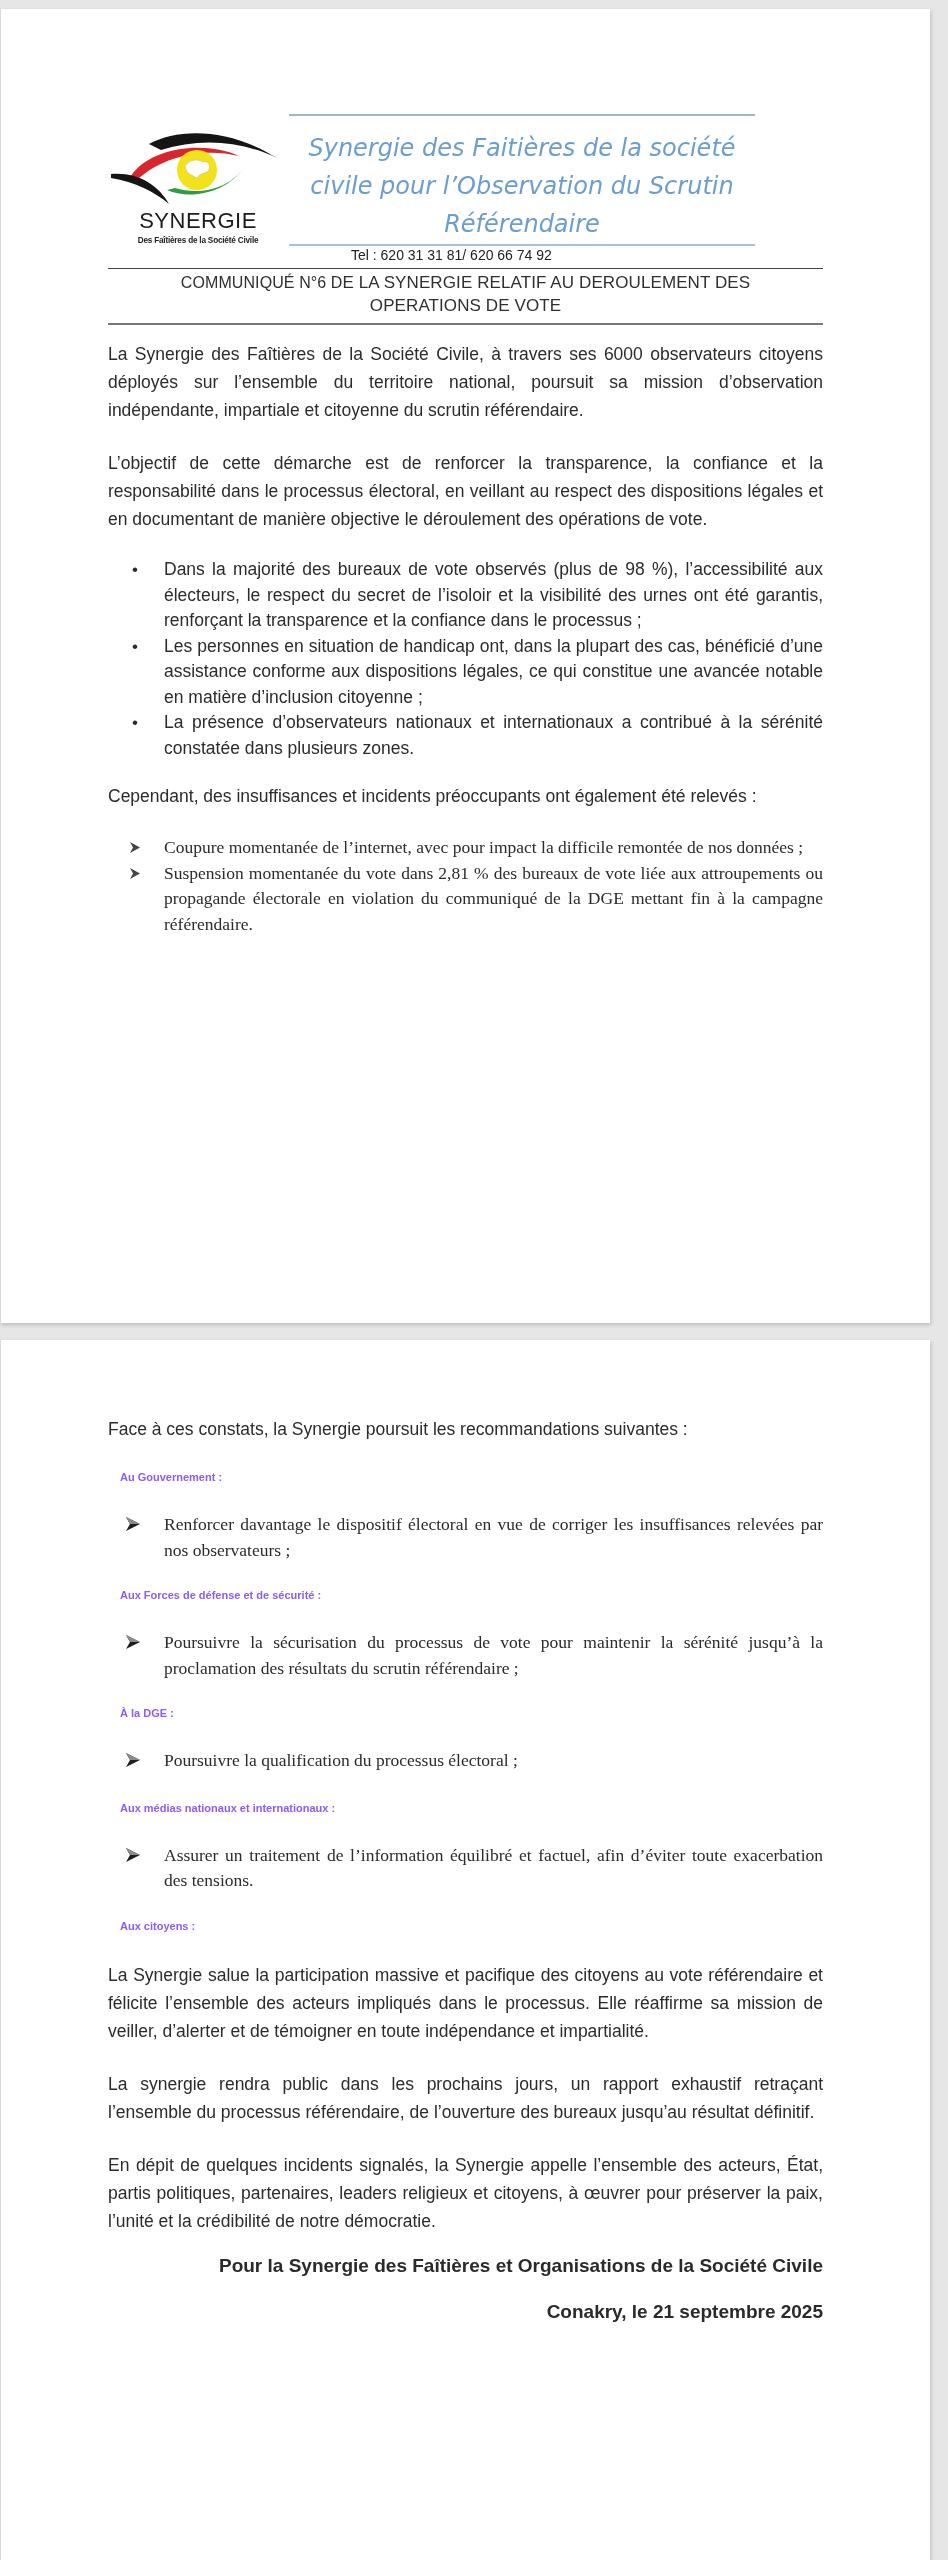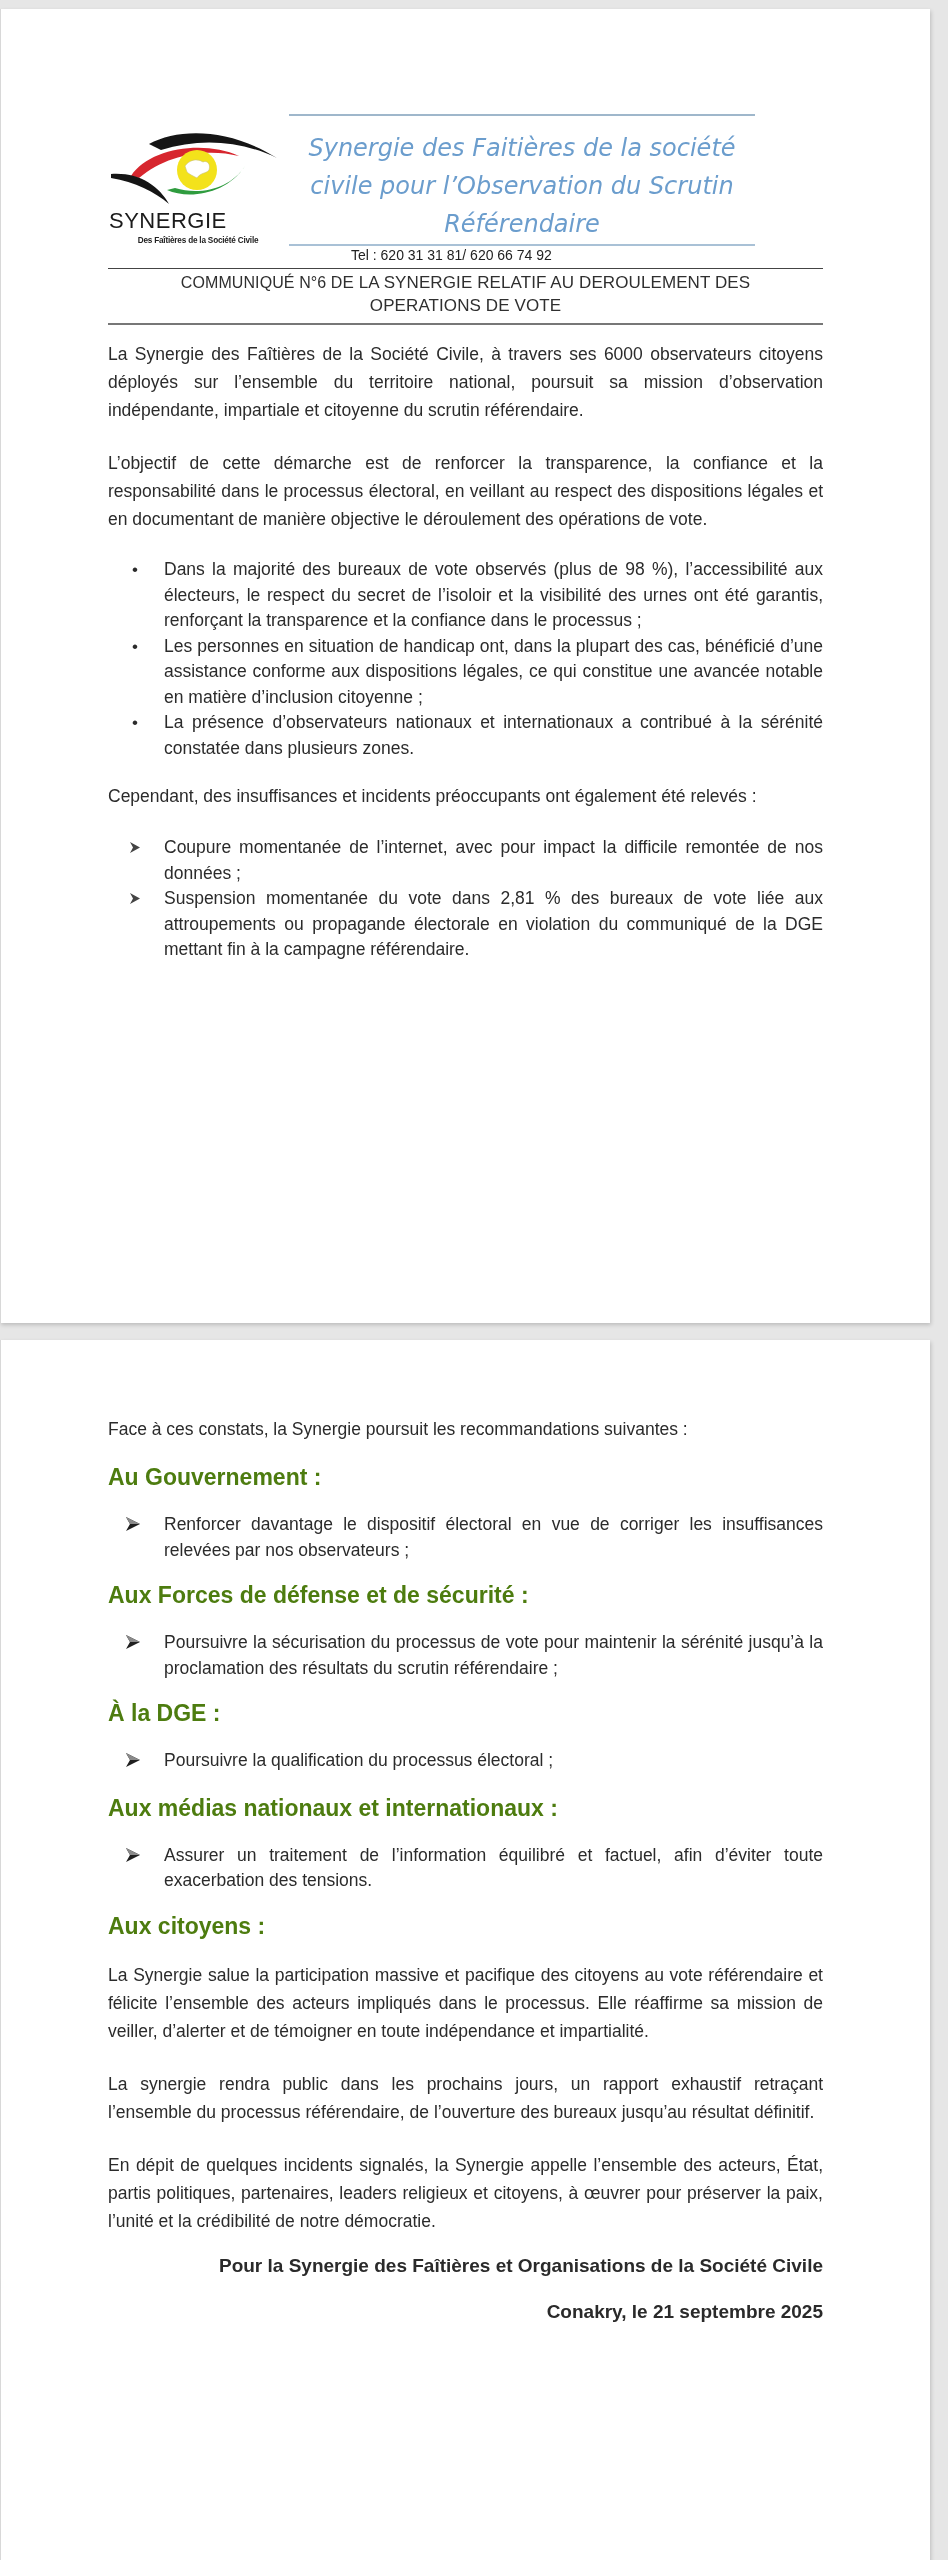--- a/index.html
+++ b/index.html
@@ -38,21 +38,21 @@
       position: absolute;
       left: 108px;
       top: 117px;
       width: 178px;
       height: 130px;
     }
     .logo-word {
       position: absolute;
       left: 0;
       width: 178px;
-      text-align: left;
+      text-align: center;
       top: 84px;
       font-family: "Liberation Sans", sans-serif;
       font-size: 22px;
       letter-spacing: 0.5px;
       color: #1b1b1b;
       line-height: 22px;
     }
     .logo-sub {
       position: absolute;
       left: 0;
@@ -168,41 +168,42 @@
       padding: 0;
       list-style: none;
     }
     ul.arrows li {
       position: relative;
       padding-left: 38px;
       margin-left: 18px;
       font-size: 17.5px;
       line-height: 25.5px;
       text-align: justify;
+      font-family: Liberation Serif, serif;
     }
     ul.arrows li .mark {
       position: absolute;
       left: 4px;
       top: 7px;
       width: 10px;
       height: 11px;
     }
     ul.arrows.big li .mark {
       left: 0px;
       top: 5px;
       width: 14px;
       height: 14px;
     }
 
     h3.rec {
-      margin: 0;
-      font-size: 23px;
+      margin: 12px;
+      font-size: 11px;
       font-weight: bold;
       line-height: 25px;
-      color: #4d7c0f;
+      color: #8b5cf6;
       font-family: "Liberation Sans", sans-serif;
     }
 
     .sig {
       text-align: right;
       font-weight: bold;
       font-size: 19px;
       color: #2a2a2a;
       font-family: "Liberation Sans", sans-serif;
     }

